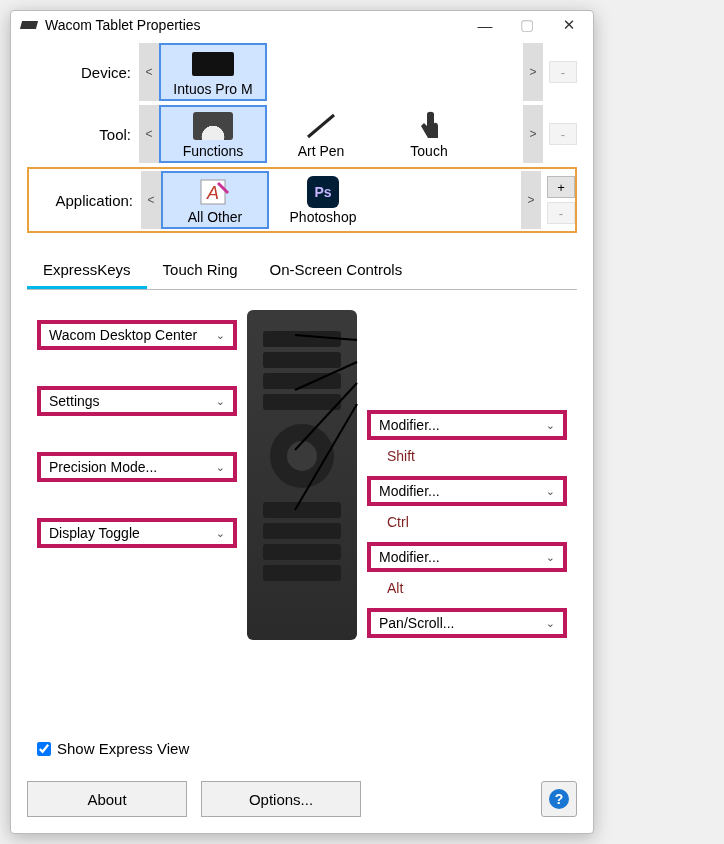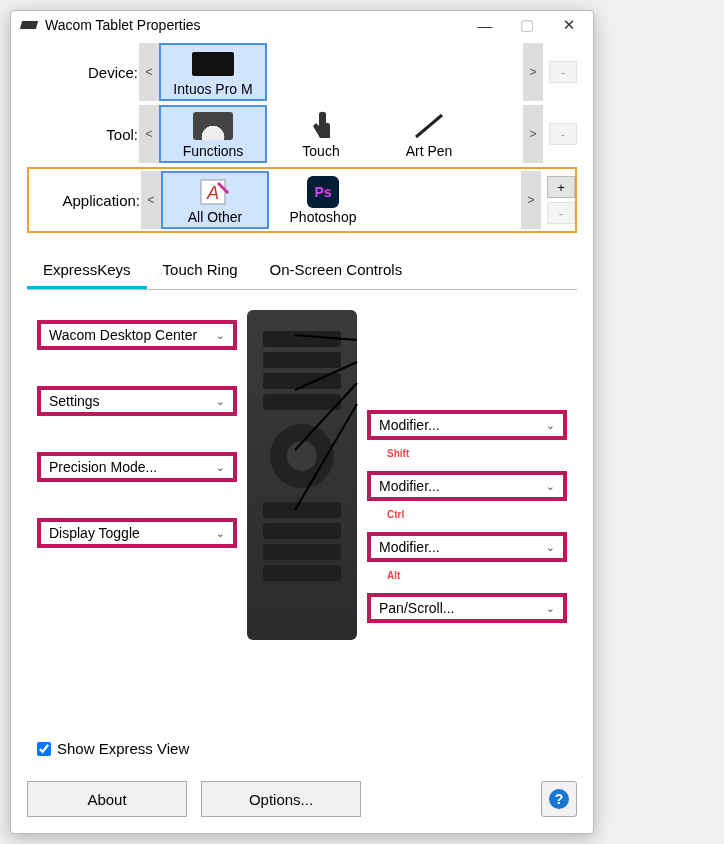--- a/index.html
+++ b/index.html
@@ -13,21 +13,21 @@
 .titlebar { display: flex; align-items: center; padding: 6px 10px; }
 .titlebar .icon { width: 16px; height: 8px; background: #333; transform: skewX(-15deg); margin-right: 8px; }
 .titlebar .title { flex: 1; font-size: 14px; }
 .winbtns { display: flex; gap: 26px; margin-right: 6px; }
 .winbtn { width: 16px; height: 16px; display: flex; align-items: center; justify-content: center; cursor: pointer; font-size: 15px; color: #333; }
 
 .content { padding: 4px 16px 16px 16px; flex: 1; display: flex; flex-direction: column; }
 
 .row { display: flex; align-items: center; margin-bottom: 4px; }
 .row.highlighted { border: 2px solid #e8a13c; padding: 2px 0; }
-.row-label { width: 112px; text-align: right; padding-right: 1px; font-size: 15px; }
+.row-label { width: 112px; text-align: right; padding-right: 8px; font-size: 15px; }
 .scroller { flex: 1; display: flex; align-items: stretch; }
 .scroll-btn { width: 20px; background: #ddd; display: flex; align-items: center; justify-content: center; font-size: 12px; color: #555; cursor: pointer; }
 .items-track { flex: 1; background: #fff; display: flex; align-items: stretch; }
 .item { width: 108px; display: flex; flex-direction: column; align-items: center; justify-content: center; padding: 4px 0 2px 0; cursor: pointer; }
 .item.selected { background: #d0e3ff; border: 2px solid #4d8fe6; }
 .item .icon-box { width: 46px; height: 30px; display: flex; align-items: center; justify-content: center; margin-bottom: 2px; }
 .item .item-label { font-size: 14px; }
 .row-side { width: 28px; display: flex; flex-direction: column; gap: 4px; margin-left: 6px; justify-content: center; }
 .sm-btn { height: 22px; background: #e4e4e4; border: 1px solid #bbb; display: flex; align-items: center; justify-content: center; font-size: 13px; cursor: pointer; }
 .sm-btn.disabled { opacity: 0.4; }
@@ -38,21 +38,21 @@
 
 .main-panel { flex: 1; background: #fff; padding: 20px 10px 10px 10px; display: flex; flex-direction: column; }
 .express-area { display: flex; position: relative; flex: 1; }
 .left-col, .right-col { width: 200px; display: flex; flex-direction: column; }
 .left-col { padding-top: 10px; gap: 36px; }
 .right-col { gap: 4px; padding-top: 100px; }
 .center-col { flex: 1; display: flex; align-items: flex-start; justify-content: center; position: relative; }
 
 .combo { height: 30px; border: 4px solid #be185d; background: #fff; display: flex; align-items: center; padding: 0 8px; font-size: 14px; cursor: pointer; position: relative; }
 .combo .caret { position: absolute; right: 8px; font-size: 11px; color: #555; }
-.sub-label { font-size: 10px; padding: 4px 0 8px 20px; color: #ef4444; font-weight: bold; }
+.sub-label { font-size: 14px; padding: 4px 0 8px 20px; color: #7f1d1d; }
 
 .tablet-device {
   width: 110px; height: 330px; background: linear-gradient(#3a3a3a,#2b2b2b);
   border-radius: 6px; margin-top: 0; position: relative;
 }
 .key { width: 78px; height: 16px; background: #1f1f1f; border-radius: 3px; margin: 5px auto; }
 .ring { width: 64px; height: 64px; background: #222; border-radius: 50%; margin: 14px auto; position: relative; }
 .ring::after { content: ""; position: absolute; width: 30px; height: 30px; background: #3a3a3a; border-radius: 50%; top: 17px; left: 17px; }
 .spacer { height: 16px; }
 
@@ -110,33 +110,33 @@
         <div class="scroll-btn">&lt;</div>
         <div class="items-track">
           <div class="item selected">
             <div class="icon-box">
                 <div style="width:40px;height:28px;background:radial-gradient(circle at 50% 90%,#eee 35%,#444 36%);border-radius:3px"></div>
               </div>
             <div class="item-label">Functions</div>
           </div>
           <div class="item">
             <div class="icon-box">
+                <svg width="34" height="30" viewBox="0 0 34 30">
+                  <line x1="4" y1="26" x2="30" y2="4" stroke="#222" stroke-width="3"></line>
+                </svg>
+              </div>
+            <div class="item-label">Art Pen</div>
+          </div>
+          <div class="item">
+            <div class="icon-box">
                 <svg width="22" height="30" viewBox="0 0 22 30">
                   <path d="M9 3v12l-3-3-3 3 7 12h10V15c0-4-4-4-4-2V3c0-3-7-3-7 0z" fill="#333"></path>
                 </svg>
               </div>
             <div class="item-label">Touch</div>
-          </div>
-          <div class="item">
-            <div class="icon-box">
-                <svg width="34" height="30" viewBox="0 0 34 30">
-                  <line x1="4" y1="26" x2="30" y2="4" stroke="#222" stroke-width="3"></line>
-                </svg>
-              </div>
-            <div class="item-label">Art Pen</div>
           </div>
         </div>
         <div class="scroll-btn">&gt;</div>
       </div>
       <div class="row-side">
           <div class="sm-btn disabled">-</div>
         </div>
     </div>
 
     <div class="row highlighted">
@@ -149,21 +149,21 @@
                 <svg width="34" height="30" viewBox="0 0 34 30">
                   <rect x="3" y="3" width="24" height="24" fill="#fff" stroke="#999"></rect>
                   <text x="9" y="22" font-size="18" fill="#c0392b" font-style="italic" font-family="Georgia">A</text>
                   <line x1="20" y1="6" x2="30" y2="16" stroke="#c39" stroke-width="3"></line>
                 </svg>
               </div>
             <div class="item-label">All Other</div>
           </div>
           <div class="item">
             <div class="icon-box">
-                <div style="width:32px;height:32px;background:#001e36;border-radius:6px;display:flex;align-items:center;justify-content:center;color:#d946ef;font-weight:bold;font-size:14px">Ps</div>
+                <div style="width:32px;height:32px;background:#001e36;border-radius:6px;display:flex;align-items:center;justify-content:center;color:#c4b5fd;font-weight:bold;font-size:14px">Ps</div>
               </div>
             <div class="item-label">Photoshop</div>
           </div>
         </div>
         <div class="scroll-btn">&gt;</div>
       </div>
       <div class="row-side">
         <div class="sm-btn">+</div>
         <div class="sm-btn disabled">-</div>
       </div>

